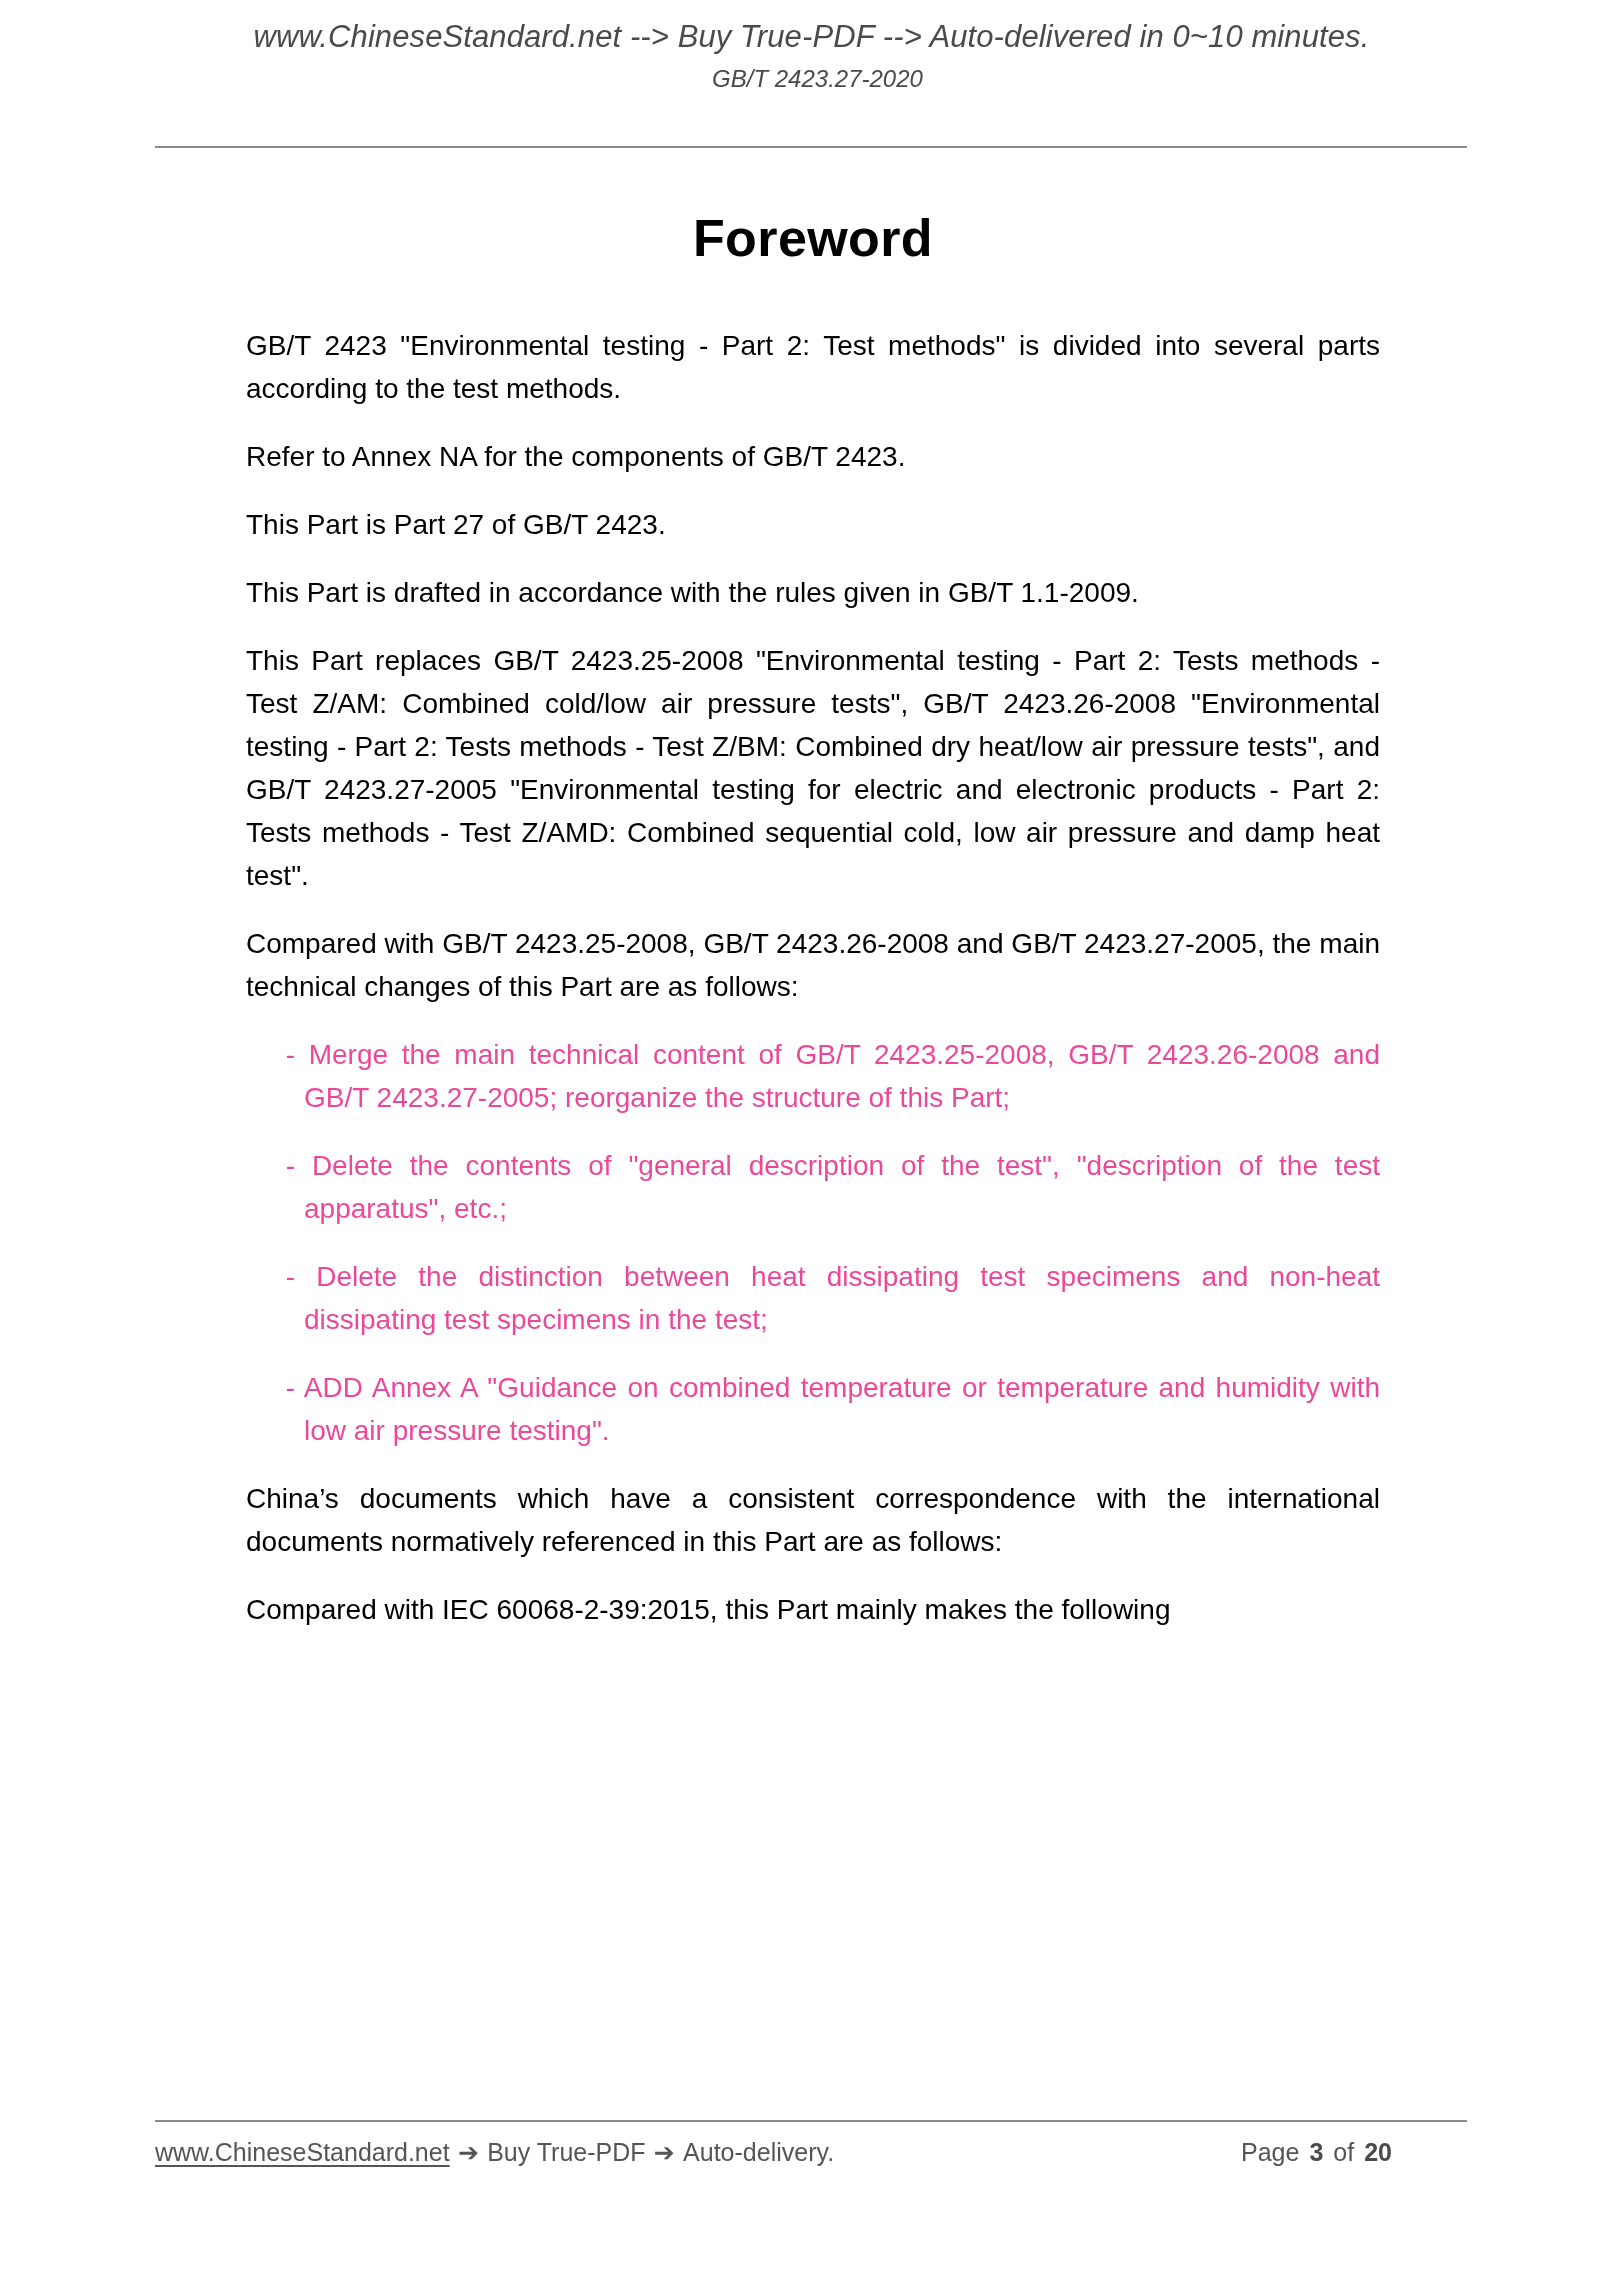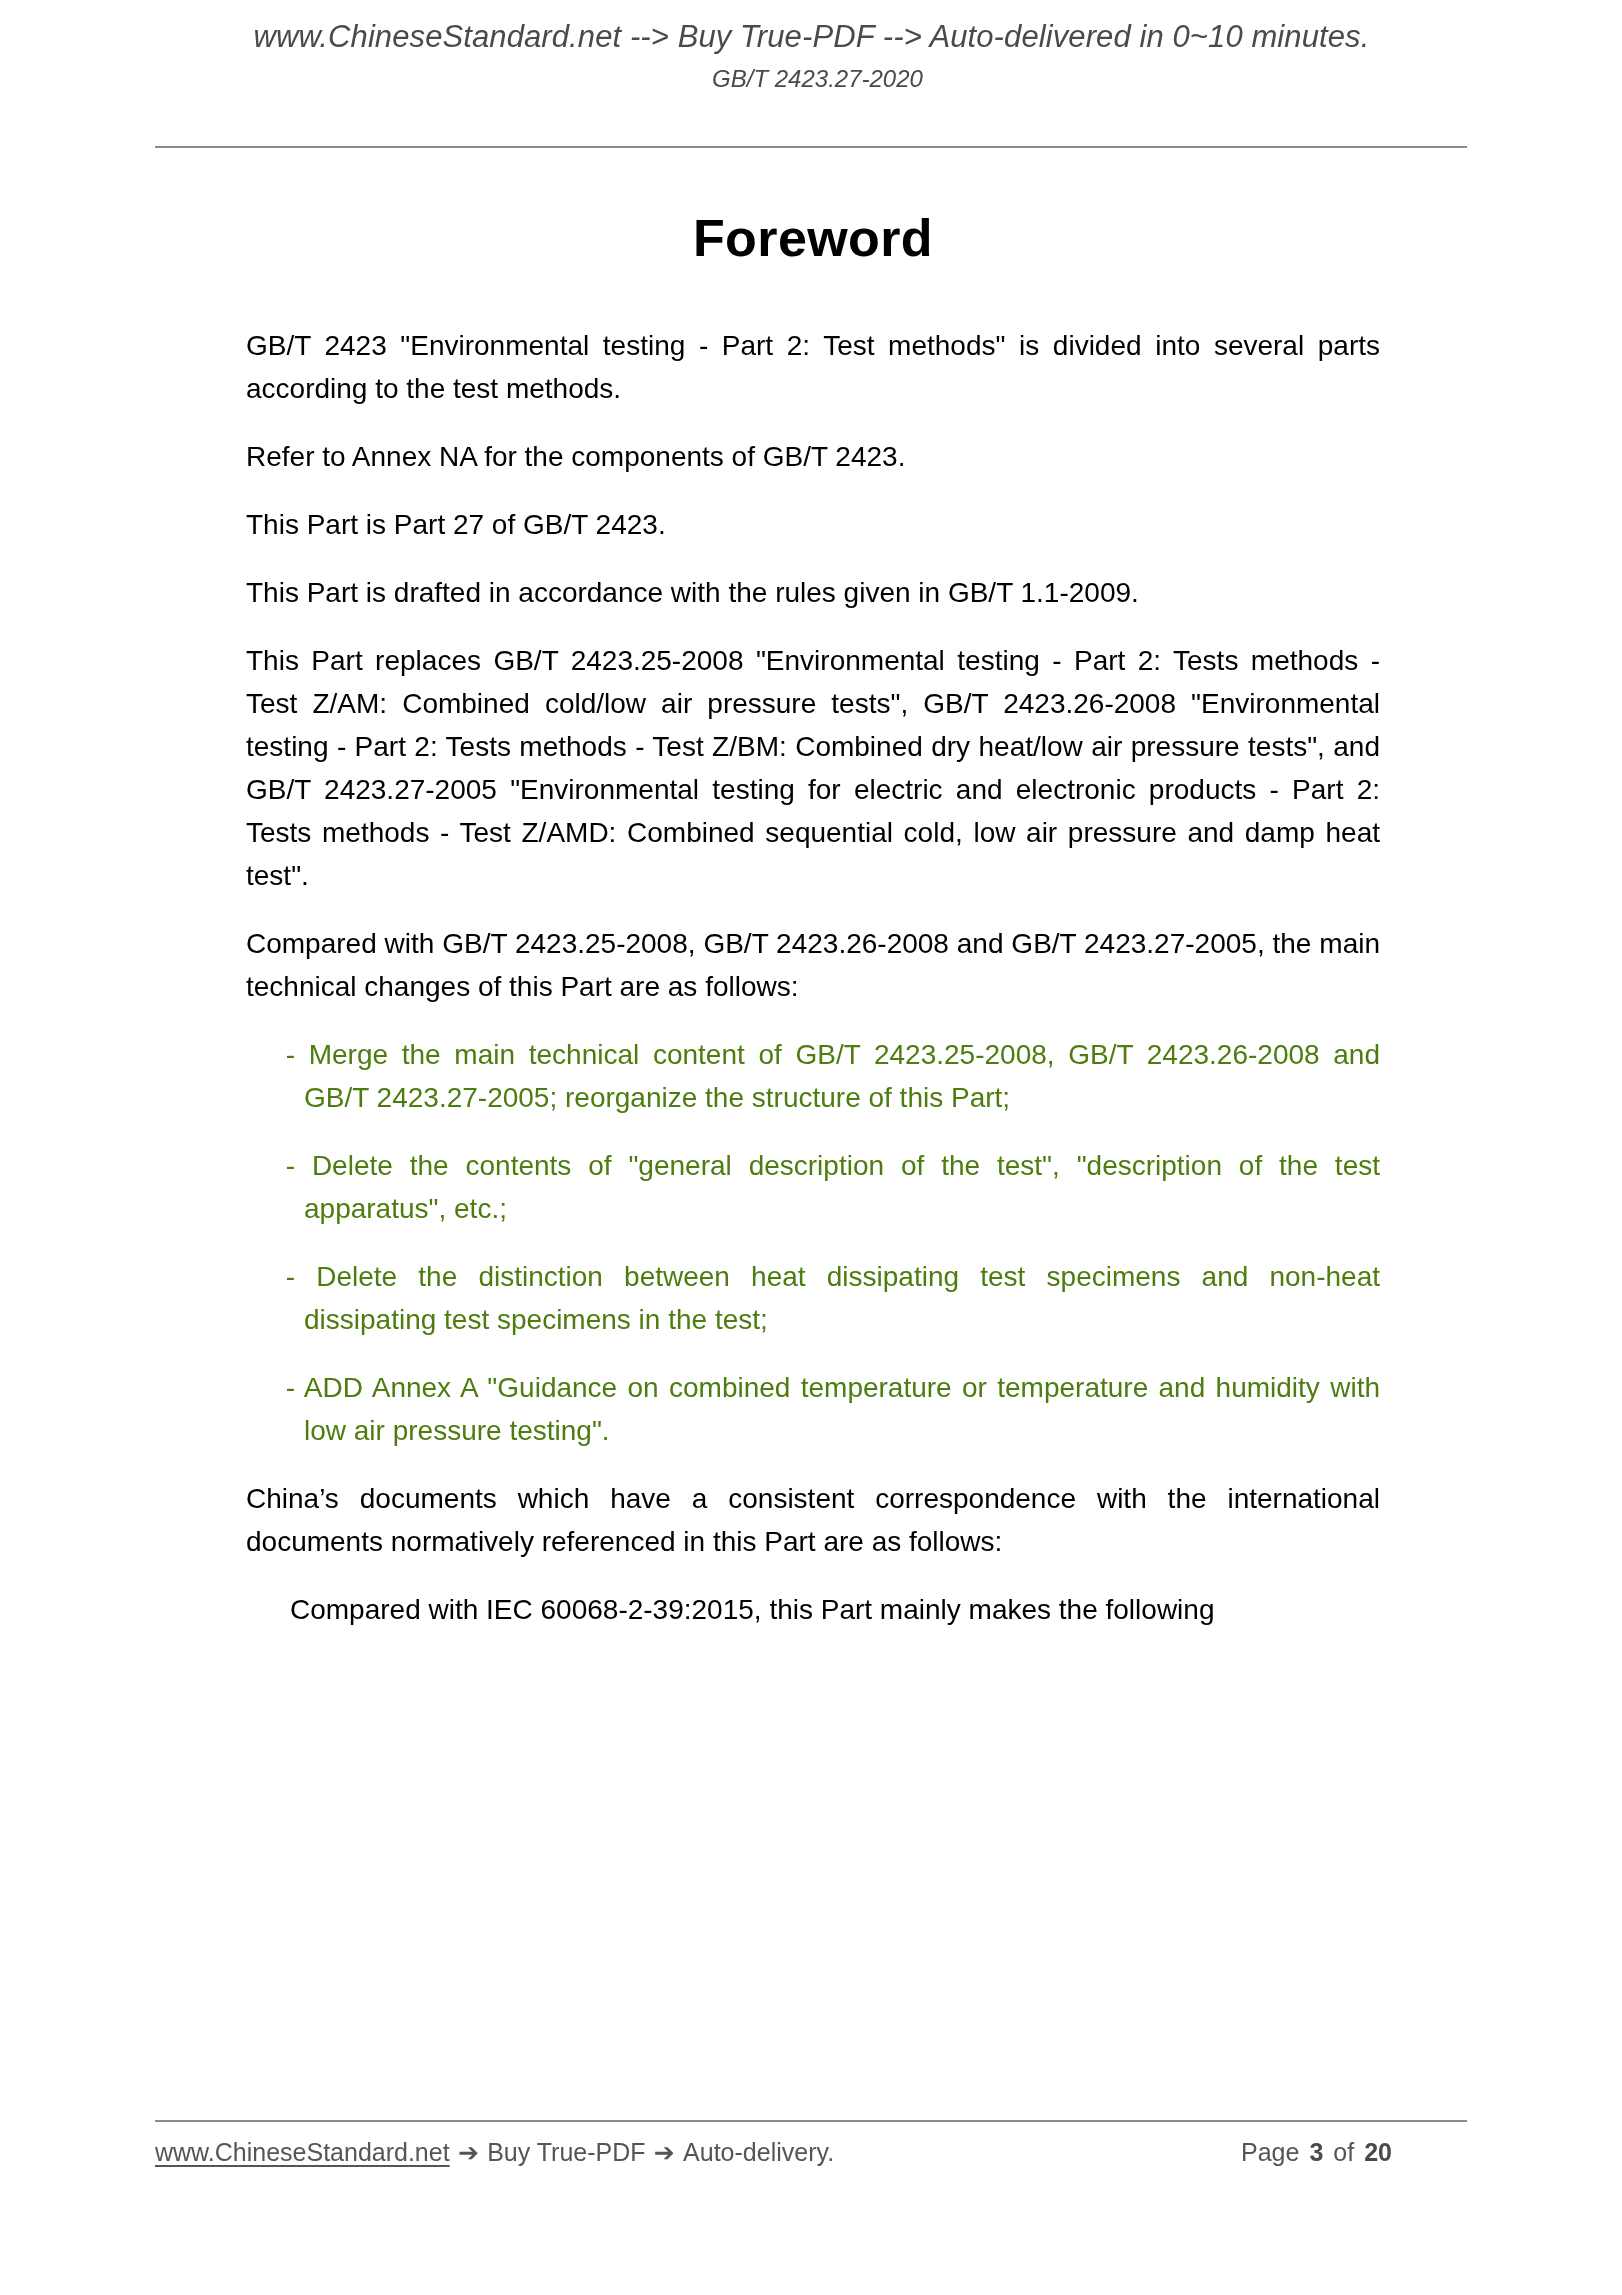--- a/index.html
+++ b/index.html
@@ -75,36 +75,36 @@
   }
 
   p.para {
     font-size: 28px;
     line-height: 43px;
     text-align: justify;
     text-justify: inter-word;
     margin: 0 0 25px 0;
     color: #000;
   }
-  p.para:last-child { margin-bottom: 0; margin-left: 44px; }
+  p.para:last-child { margin-bottom: 0; }
 
   ul.bullets {
     list-style: none;
     margin: 0 0 25px 0;
     padding: 0;
   }
   ul.bullets li {
     font-size: 28px;
     line-height: 43px;
     text-align: justify;
     text-justify: inter-word;
     margin: 0 0 25px 0;
     padding-left: 58px;
     text-indent: -18.3px;
-    color: #4d7c0f;
+    color: #ec4899;
   }
   ul.bullets li:last-child { margin-bottom: 0; }
 
   
   .footer-rule {
     position: absolute;
     top: 2120px;
     left: 155px;
     width: 1312px;
     height: 0;

